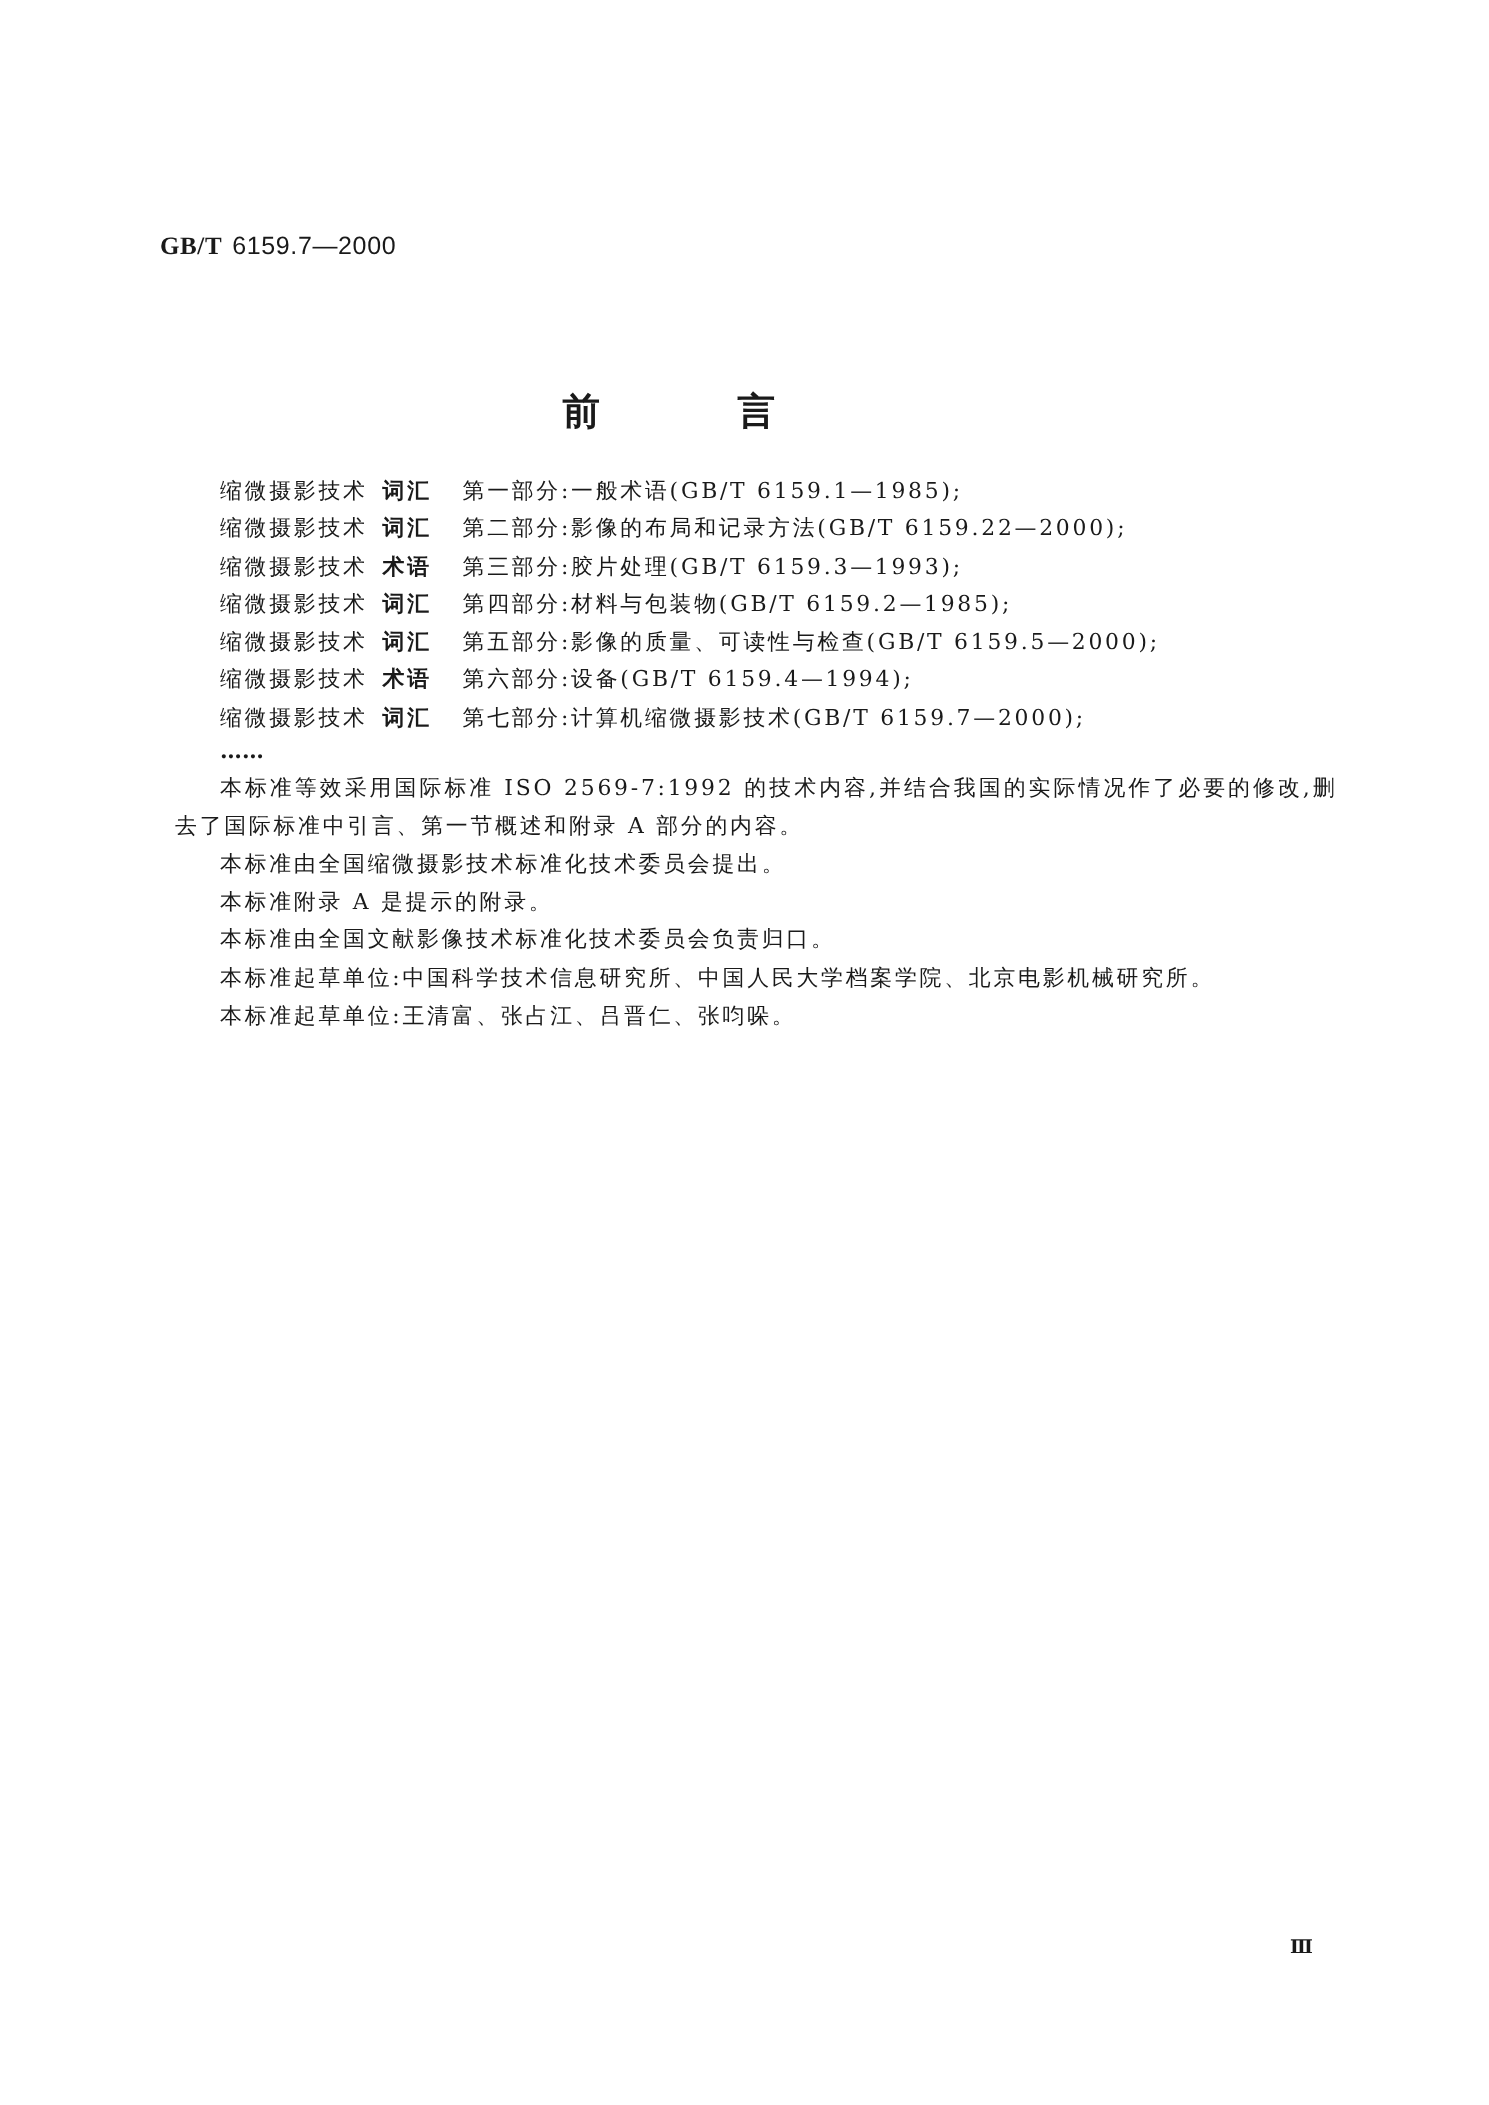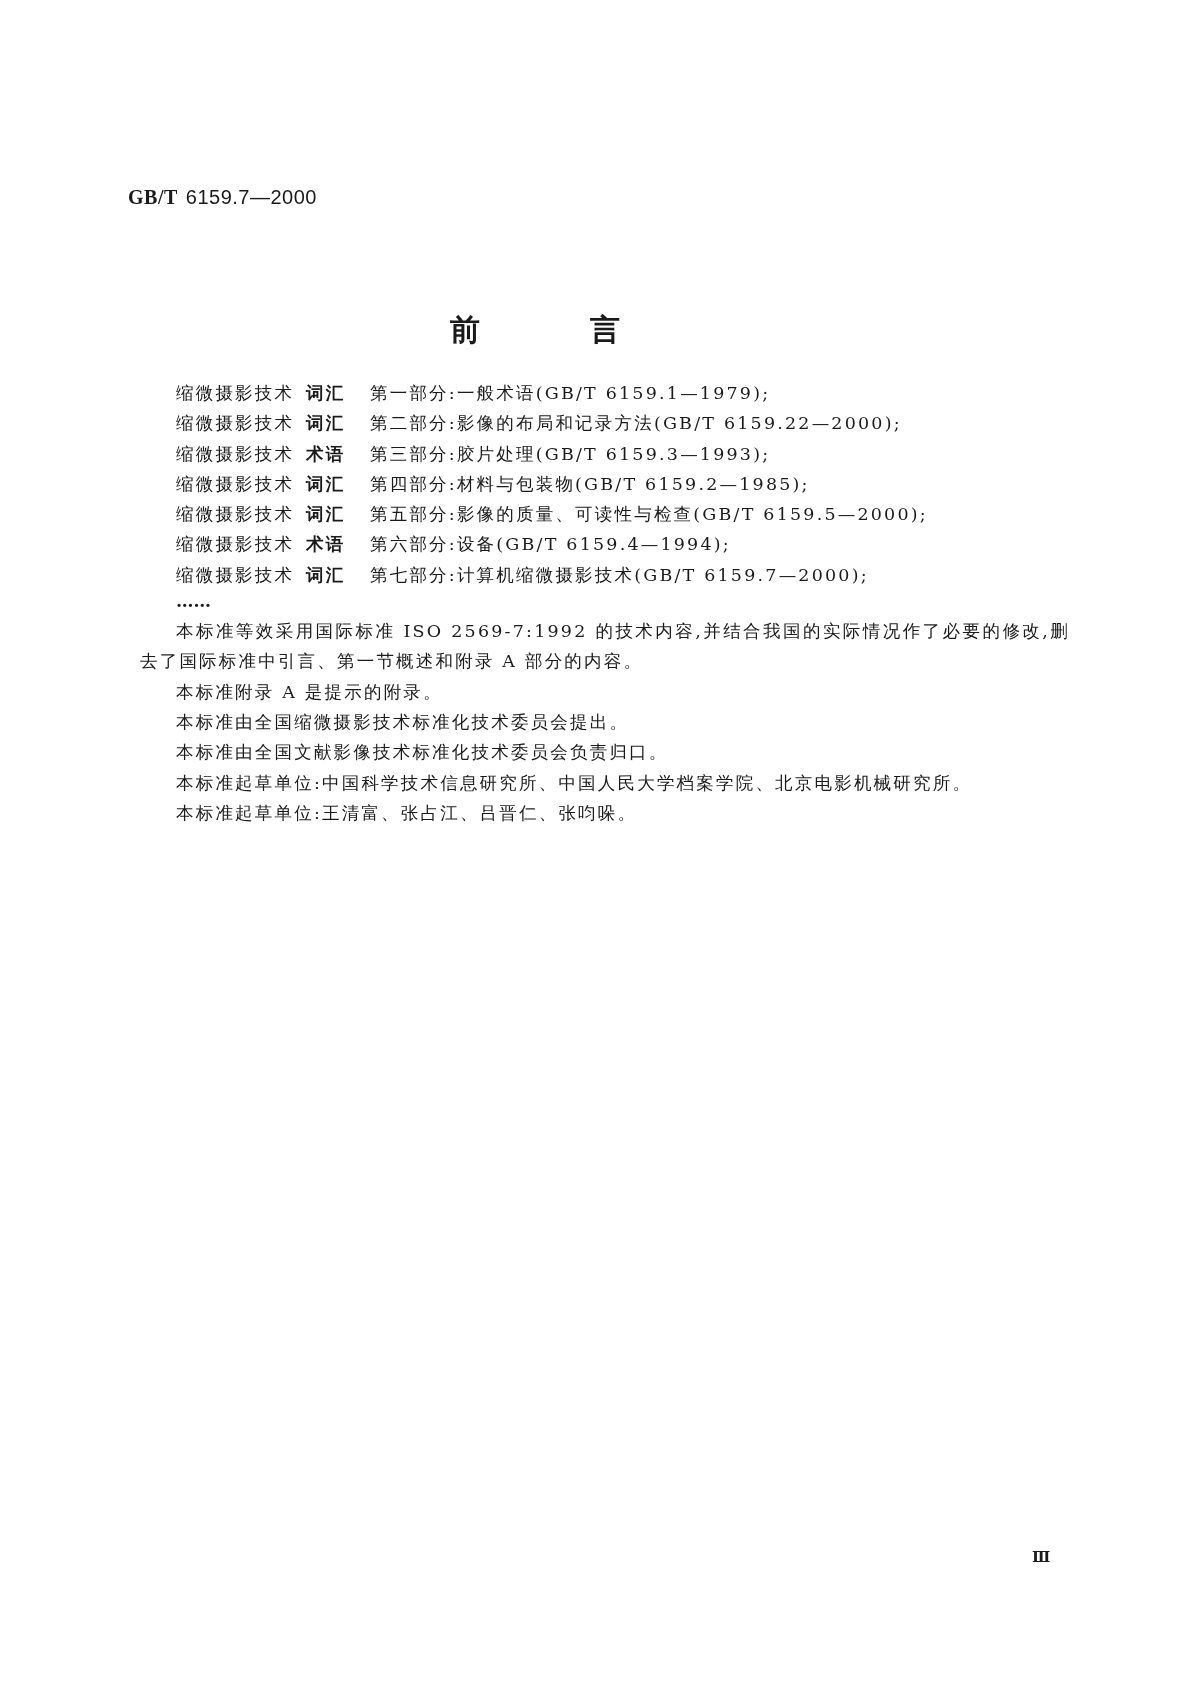--- a/index.html
+++ b/index.html
@@ -99,21 +99,21 @@
 </div>
 
 <div class="title">
   <span>前</span><span class="gap"></span><span>言</span>
 </div>
 
 <div class="content">
 
   <ul class="list">
     <li>
-      <span class="seg seg1">缩微摄影技术</span><span class="seg seg2">词汇</span><span class="seg">第一部分:一般术语(GB/T 6159.1—1979);</span>
+      <span class="seg seg1">缩微摄影技术</span><span class="seg seg2">词汇</span><span class="seg">第一部分:一般术语(GB/T 6159.1—1985);</span>
     </li>
     <li>
       <span class="seg seg1">缩微摄影技术</span><span class="seg seg2">词汇</span><span class="seg">第二部分:影像的布局和记录方法(GB/T 6159.22—2000);</span>
     </li>
     <li>
       <span class="seg seg1">缩微摄影技术</span><span class="seg seg2">术语</span><span class="seg">第三部分:胶片处理(GB/T 6159.3—1993);</span>
     </li>
     <li>
       <span class="seg seg1">缩微摄影技术</span><span class="seg seg2">词汇</span><span class="seg">第四部分:材料与包装物(GB/T 6159.2—1985);</span>
     </li>
@@ -123,20 +123,20 @@
     <li>
       <span class="seg seg1">缩微摄影技术</span><span class="seg seg2">术语</span><span class="seg">第六部分:设备(GB/T 6159.4—1994);</span>
     </li>
     <li>
       <span class="seg seg1">缩微摄影技术</span><span class="seg seg2">词汇</span><span class="seg">第七部分:计算机缩微摄影技术(GB/T 6159.7—2000);</span>
     </li>
   </ul>
   <div class="ellipsis">……</div>
 
   <p class="para">本标准等效采用国际标准 ISO 2569-7:1992 的技术内容,并结合我国的实际情况作了必要的修改,删去了国际标准中引言、第一节概述和附录 A 部分的内容。</p>
+  <p class="para">本标准由全国缩微摄影技术标准化技术委员会提出。</p>
   <p class="para">本标准附录 A 是提示的附录。</p>
-  <p class="para">本标准由全国缩微摄影技术标准化技术委员会提出。</p>
   <p class="para">本标准由全国文献影像技术标准化技术委员会负责归口。</p>
   <p class="para">本标准起草单位:中国科学技术信息研究所、中国人民大学档案学院、北京电影机械研究所。</p>
   <p class="para">本标准起草单位:王清富、张占江、吕晋仁、张呁哚。</p>
 </div>
 
 <div class="page-number">Ⅲ</div>
 
 </body></html>

